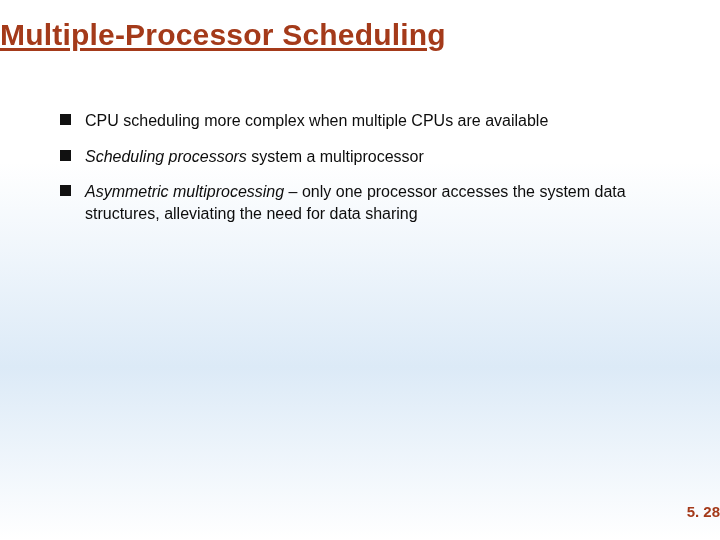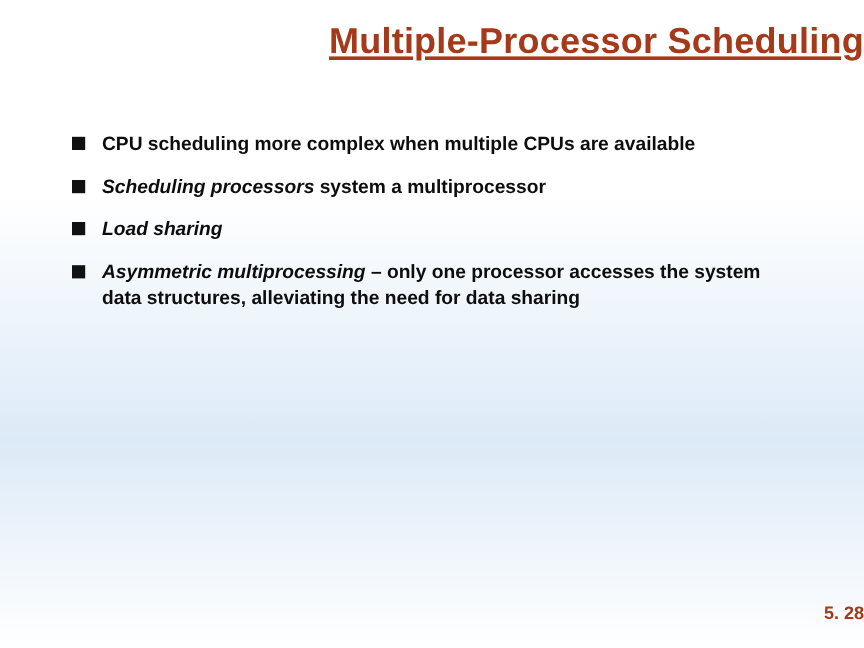--- a/index.html
+++ b/index.html
@@ -15,21 +15,21 @@
     height: 540px;
     box-sizing: border-box;
     background: linear-gradient(to bottom, #ffffff 0%, #ffffff 30%, #dceaf7 68%, #ffffff 100%);
     position: relative;
   }
   .title {
     position: absolute;
     top: 18px;
     left: 0;
     right: 0;
-    text-align: right;
+    text-align: left;
     font-size: 30px;
     font-weight: bold;
     color: #a43a1a;
     text-decoration: underline;
     text-underline-offset: 3px;
     letter-spacing: 0.2px;
   }
   .content {
     position: absolute;
     top: 110px;
@@ -45,21 +45,21 @@
     line-height: 1.35;
   }
   .bullet-marker {
     flex: 0 0 auto;
     width: 11px;
     height: 11px;
     background: #111;
     margin-top: 4px;
     margin-right: 14px;
   }
-  .bullet-text { flex: 1 1 auto; font-weight: bold; }
+  .bullet-text { flex: 1 1 auto; }
   .em { font-style: italic; }
   .page-num {
     position: absolute;
     bottom: 20px;
     left: 0;
     right: 0;
     text-align: right;
     font-size: 15px;
     font-weight: bold;
     color: #a43a1a;
@@ -77,24 +77,20 @@
     <div class="bullet-item">
       <div class="bullet-marker"></div>
       <div class="bullet-text"><span></span><span class="em"></span><span>CPU scheduling more complex when multiple CPUs are available</span></div>
     </div>
 
     <div class="bullet-item">
       <div class="bullet-marker"></div>
       <div class="bullet-text"><span></span><span class="em">Scheduling processors</span><span> system a multiprocessor</span></div>
     </div>
 
-    <div class="bullet-item">
-      <div class="bullet-marker"></div>
-      <div class="bullet-text"><span></span><span class="em">Load sharing</span><span></span></div>
-    </div>
 
     <div class="bullet-item">
       <div class="bullet-marker"></div>
       <div class="bullet-text"><span></span><span class="em">Asymmetric multiprocessing</span><span> – only one processor accesses the system data structures, alleviating the need for data sharing</span></div>
     </div>
 
   </div>
 
   <div class="page-num">5. 28</div>
 

